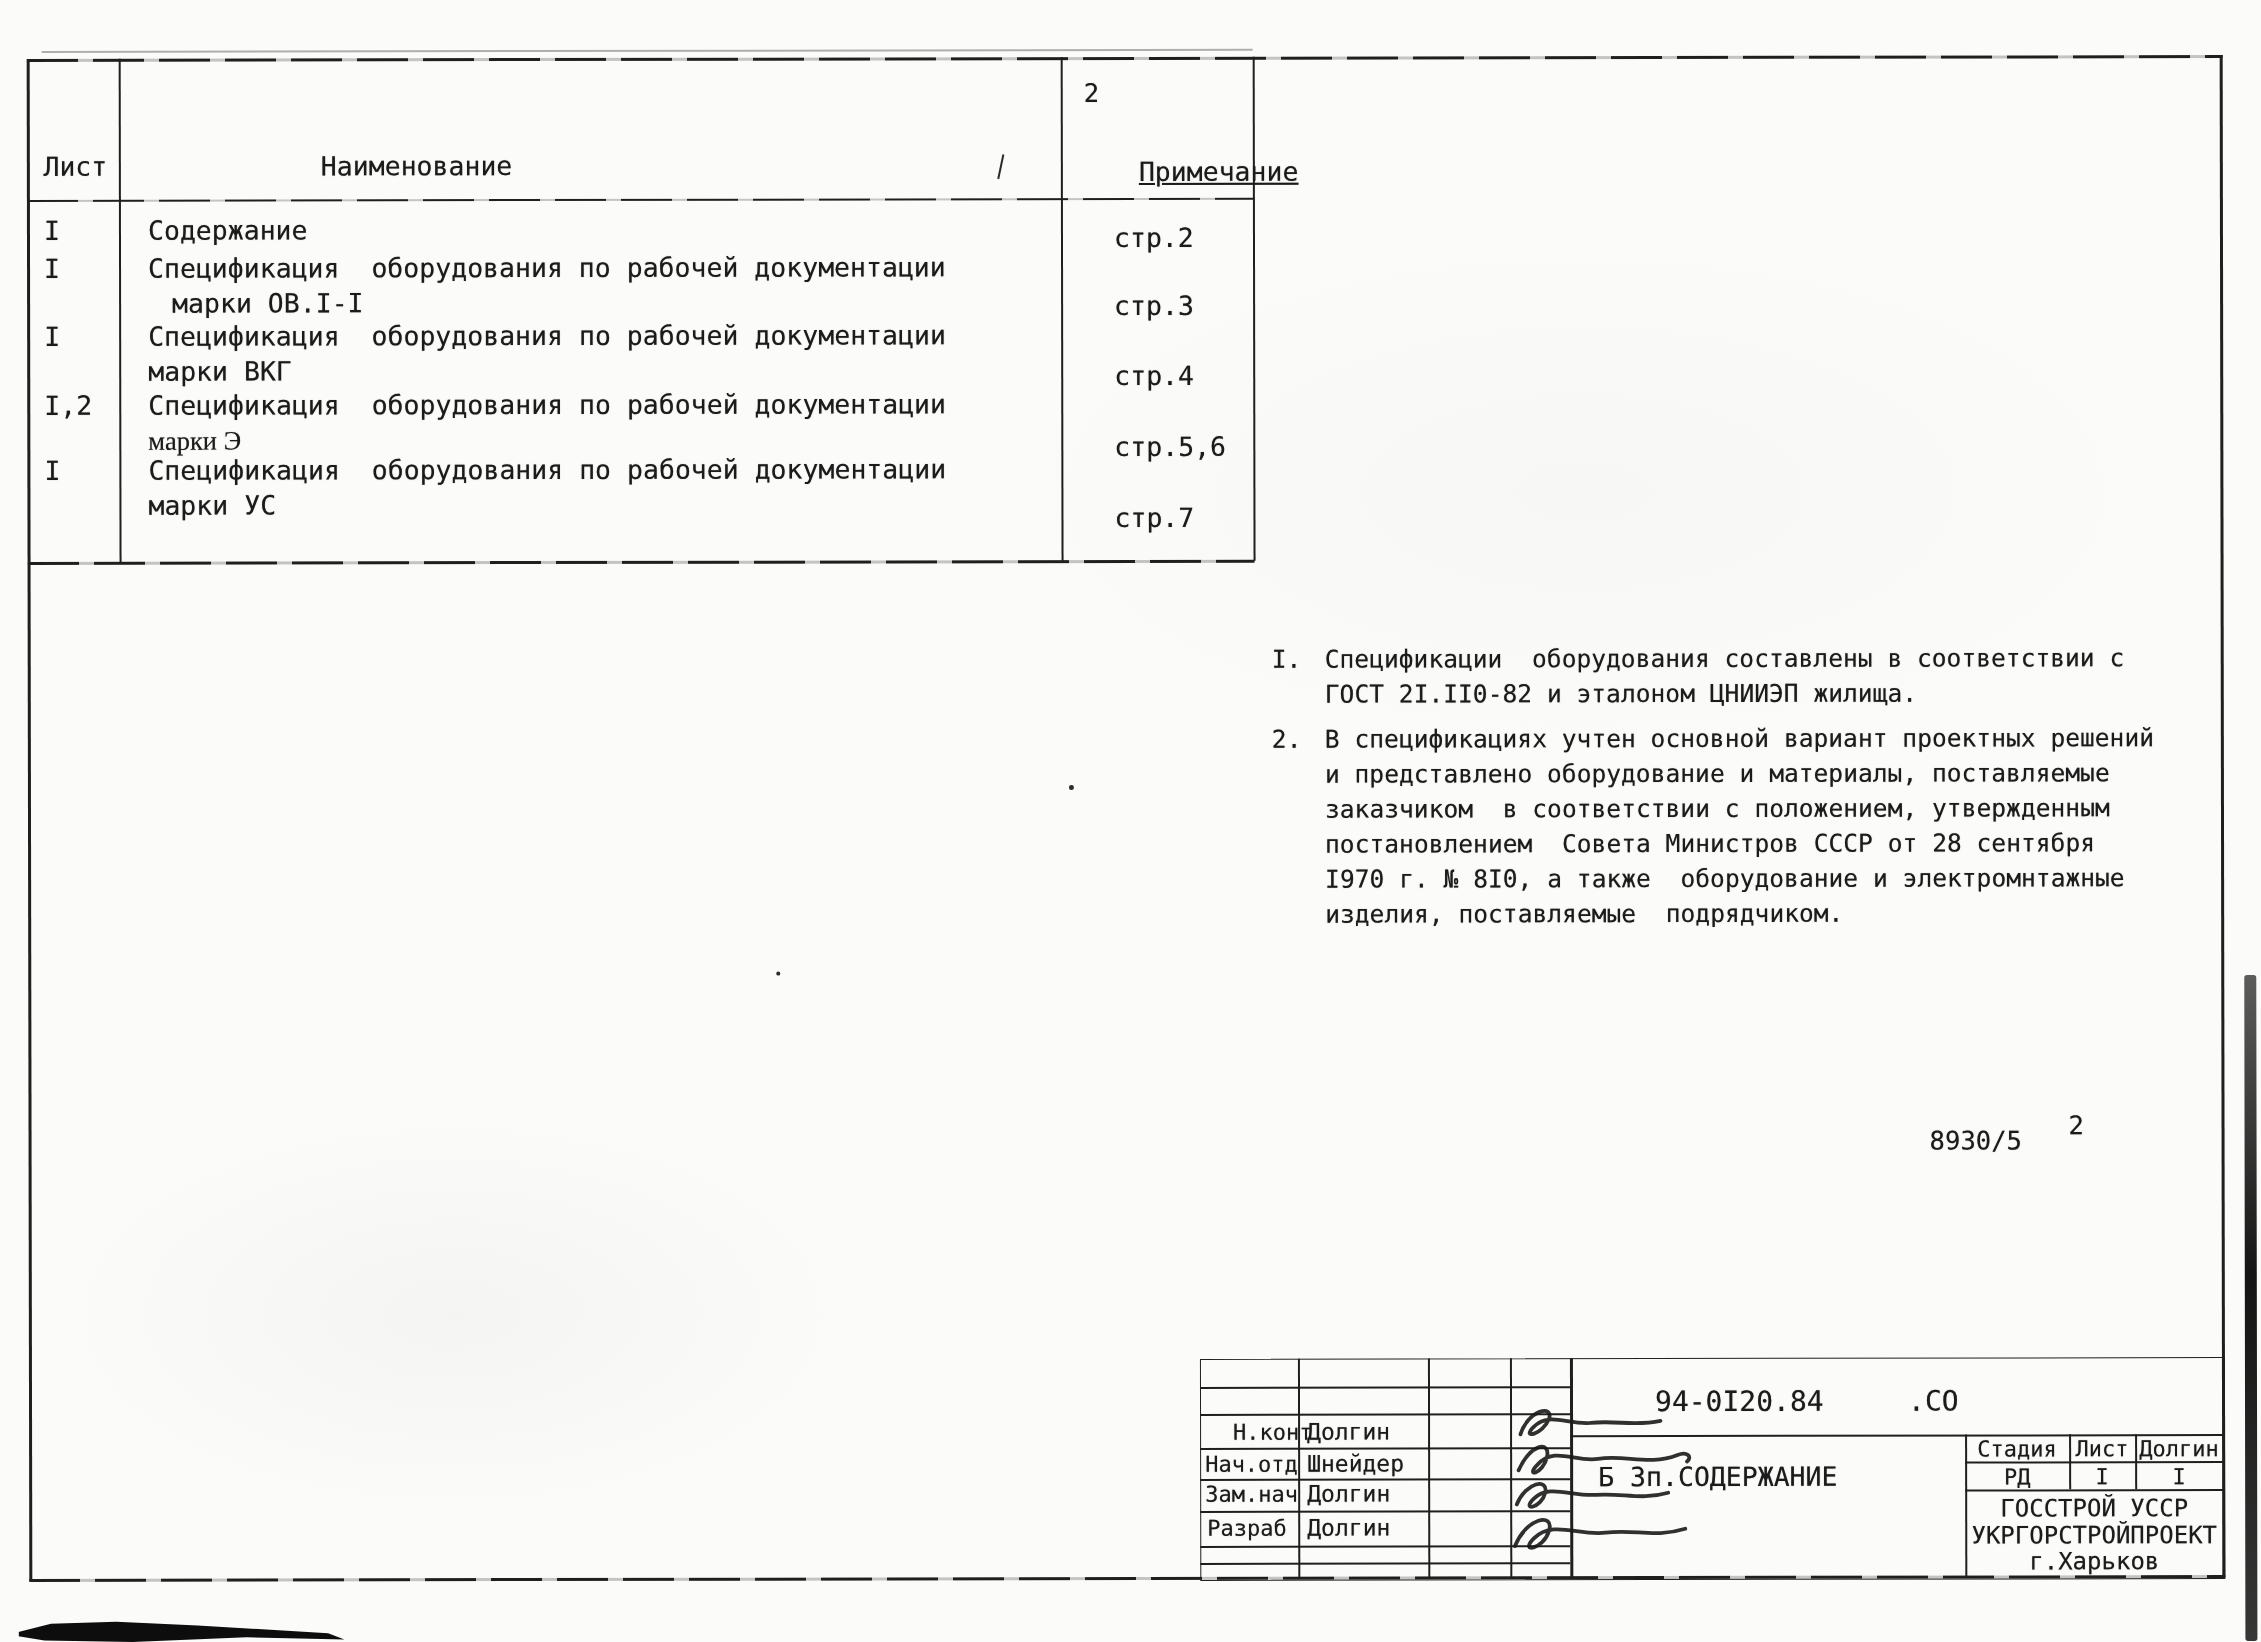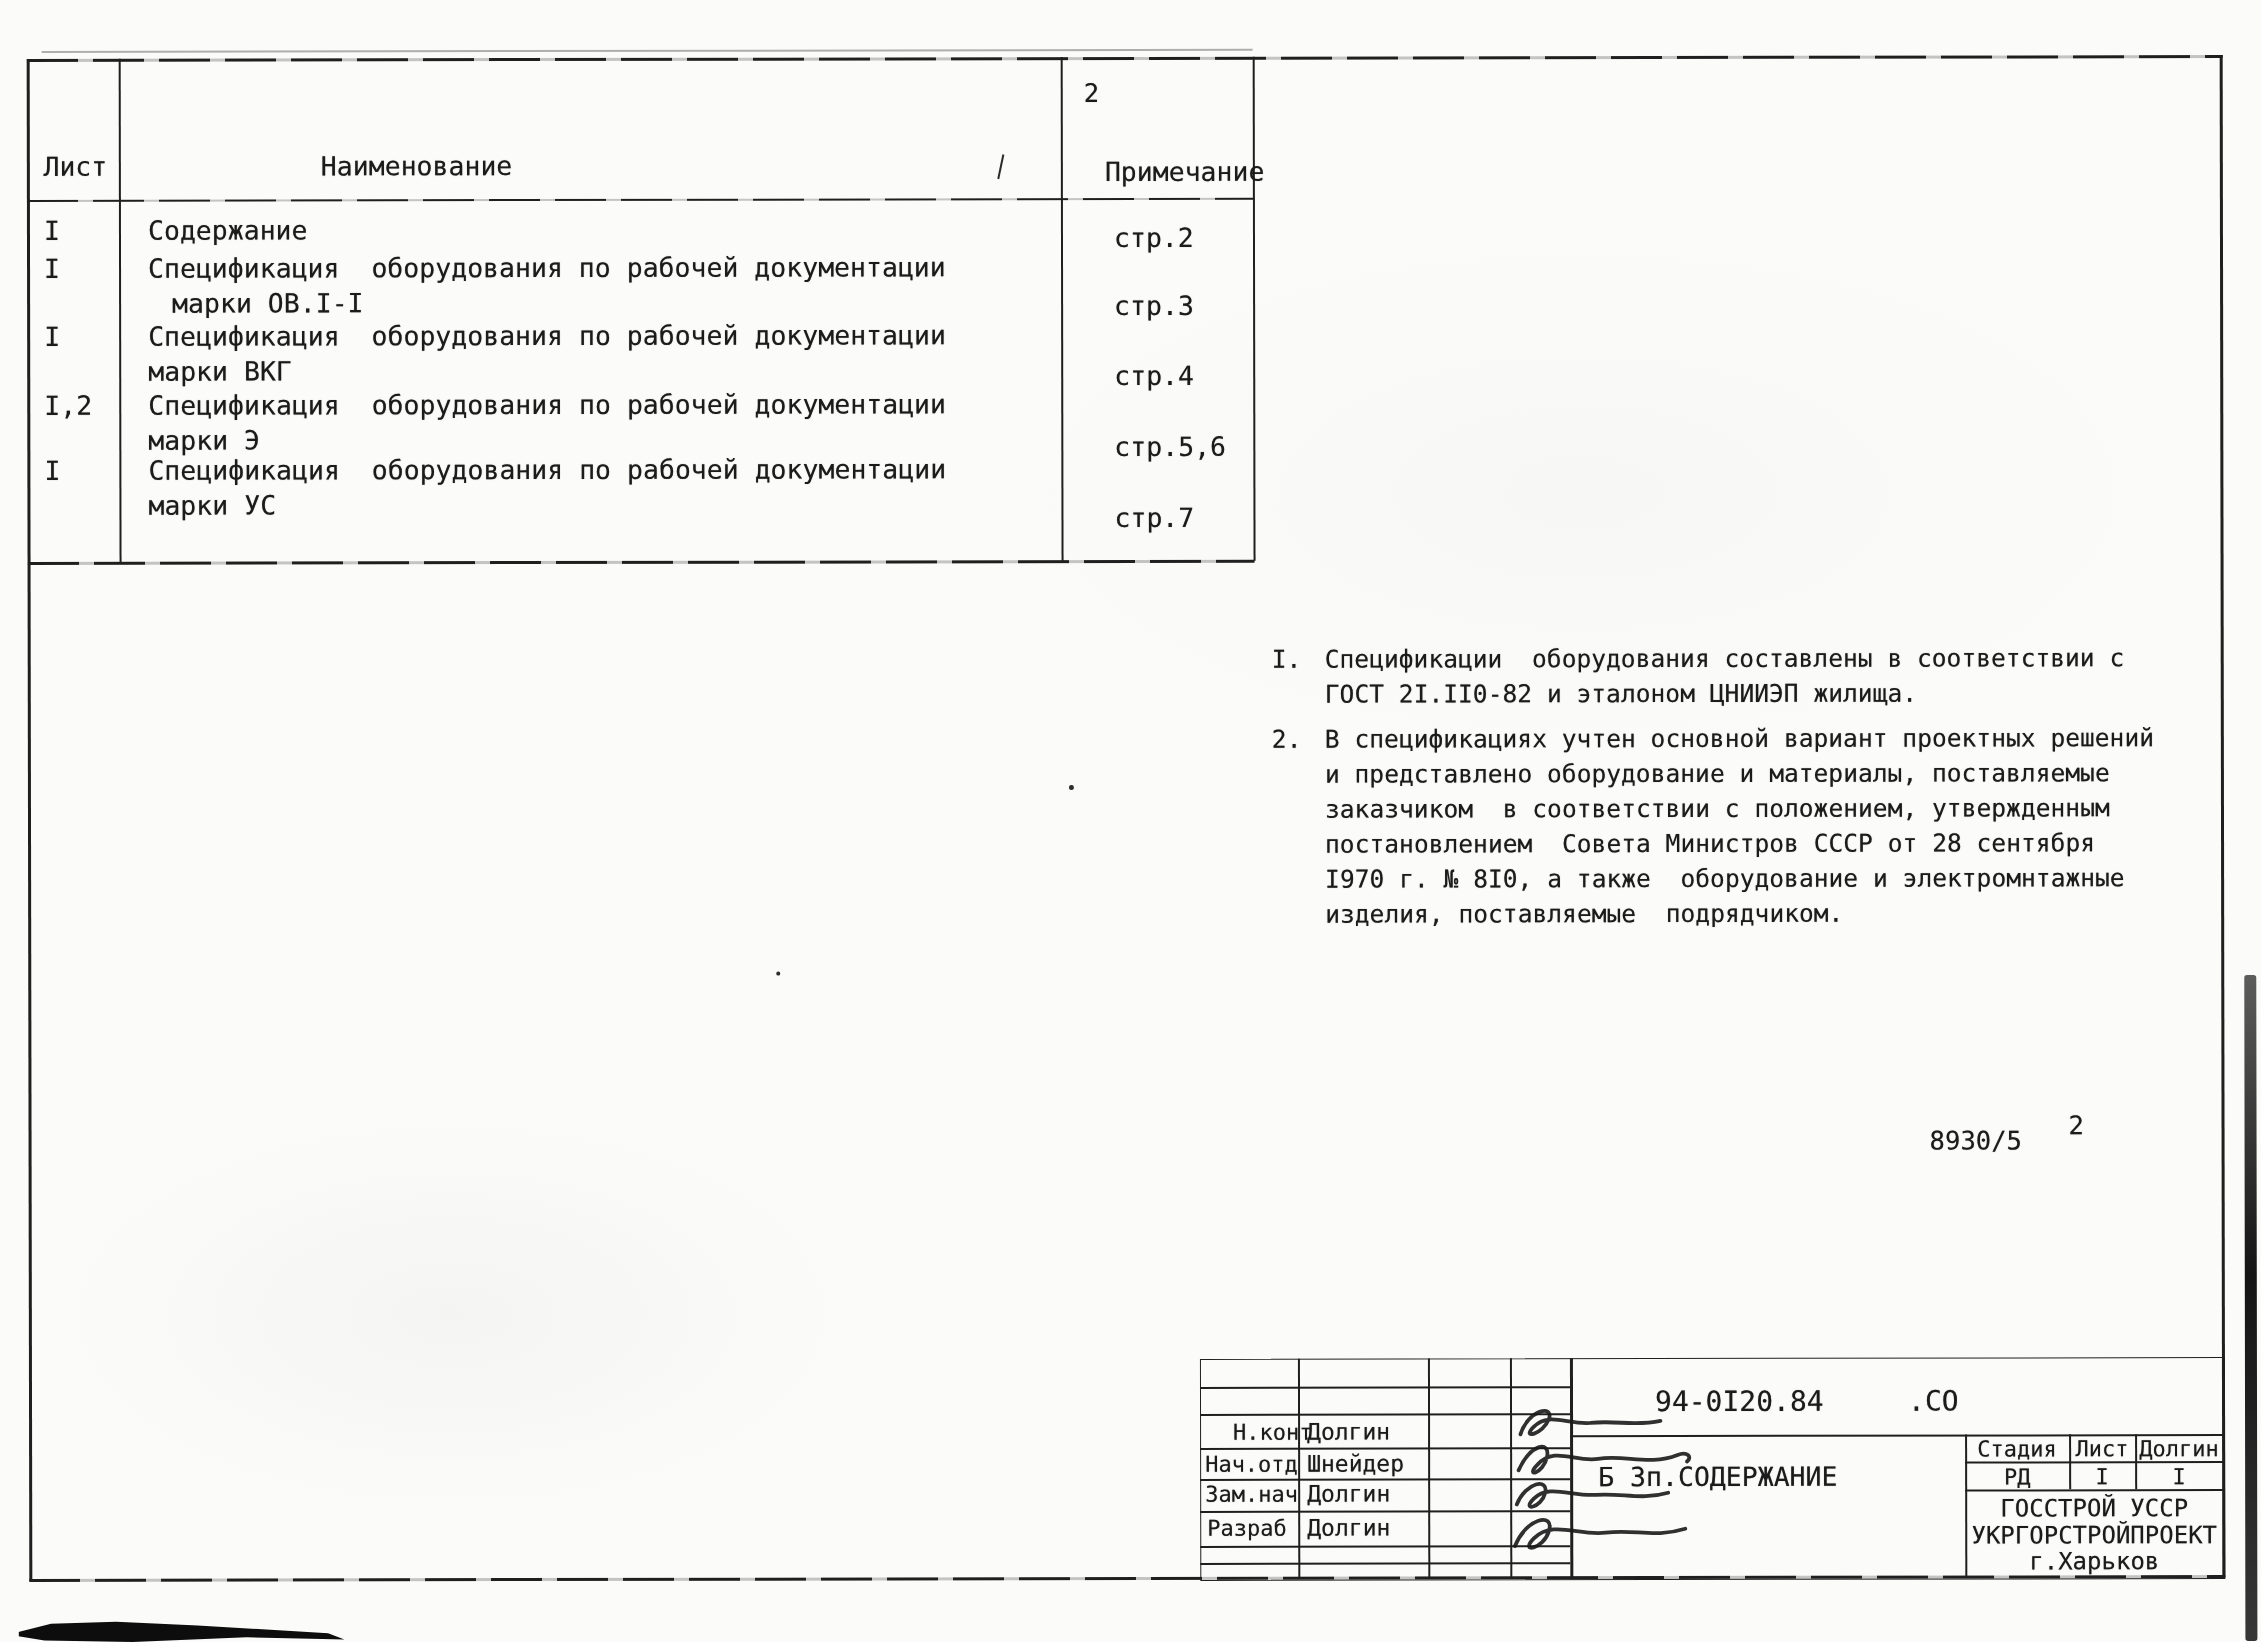--- a/index.html
+++ b/index.html
@@ -63,40 +63,40 @@
 
   <div class="vl" style="left:120px;top:57px;height:504px;"></div>
   <div class="vl" style="left:1062px;top:57px;height:504px;"></div>
   <div class="vl" style="left:1254px;top:57px;height:504px;"></div>
   <div class="hl patchy" style="left:28px;top:198px;width:1227px;"></div>
   <div class="hl patchy thick" style="left:28px;top:560px;width:1227px;"></div>
 
   <div class="abs t hdr ctr" style="left:34px;top:150px;width:85px;">Лист</div>
   <div class="abs t hdr" style="left:322px;top:150px;">Наименование</div>
   <div class="abs t misc-num" style="left:1085px;top:79px;">2</div>
-  <div class="abs t hdr" style="left:1106px;top:157px;">Примечание</div>
+  <div class="abs t hdr" style="left:1140px;top:157px;text-decoration:underline;">Примечание</div>
   <div class="abs" style="left:1001px;top:154px;width:1.9px;height:24.6px;background:#2a2a2a;transform:rotate(12deg);"></div>
 
   <div class="abs t tbl" style="left:45px;top:214px;">I</div>
   <div class="abs t tbl" style="left:149px;top:214px;">Содержание</div>
   <div class="abs t note-col" style="left:1115px;top:223px;">стр.2</div>
 
   <div class="abs t tbl" style="left:45px;top:252px;">I</div>
   <div class="abs t tbl" style="left:149px;top:252px;">Спецификация  оборудования по рабочей документации</div>
   <div class="abs t tbl" style="left:149px;top:287px;padding-left:24px;">марки ОВ.I-I</div>
   <div class="abs t note-col" style="left:1115px;top:291px;">стр.3</div>
 
   <div class="abs t tbl" style="left:45px;top:320px;">I</div>
   <div class="abs t tbl" style="left:149px;top:320px;">Спецификация  оборудования по рабочей документации</div>
   <div class="abs t tbl" style="left:149px;top:355px;">марки ВКГ</div>
   <div class="abs t note-col" style="left:1115px;top:361px;">стр.4</div>
 
   <div class="abs t tbl" style="left:45px;top:389px;">I,2</div>
   <div class="abs t tbl" style="left:149px;top:389px;">Спецификация  оборудования по рабочей документации</div>
-  <div class="abs t tbl" style="left:149px;top:424px;">марки Э</div>
+  <div class="abs t tbl" style="left:149px;top:424px;font-family:Liberation Serif, serif;">марки Э</div>
   <div class="abs t note-col" style="left:1115px;top:432px;">стр.5,6</div>
 
   <div class="abs t tbl" style="left:45px;top:454px;">I</div>
   <div class="abs t tbl" style="left:149px;top:454px;">Спецификация  оборудования по рабочей документации</div>
   <div class="abs t tbl" style="left:149px;top:489px;">марки УС</div>
   <div class="abs t note-col" style="left:1115px;top:503px;">стр.7</div>
 
   <div class="abs t note-line" style="left:1272px;top:642px;">I.</div>
   <div class="abs" style="left:1325px;top:642px;">
     <div class="t note-line">Спецификации  оборудования составлены в соответствии с</div>

